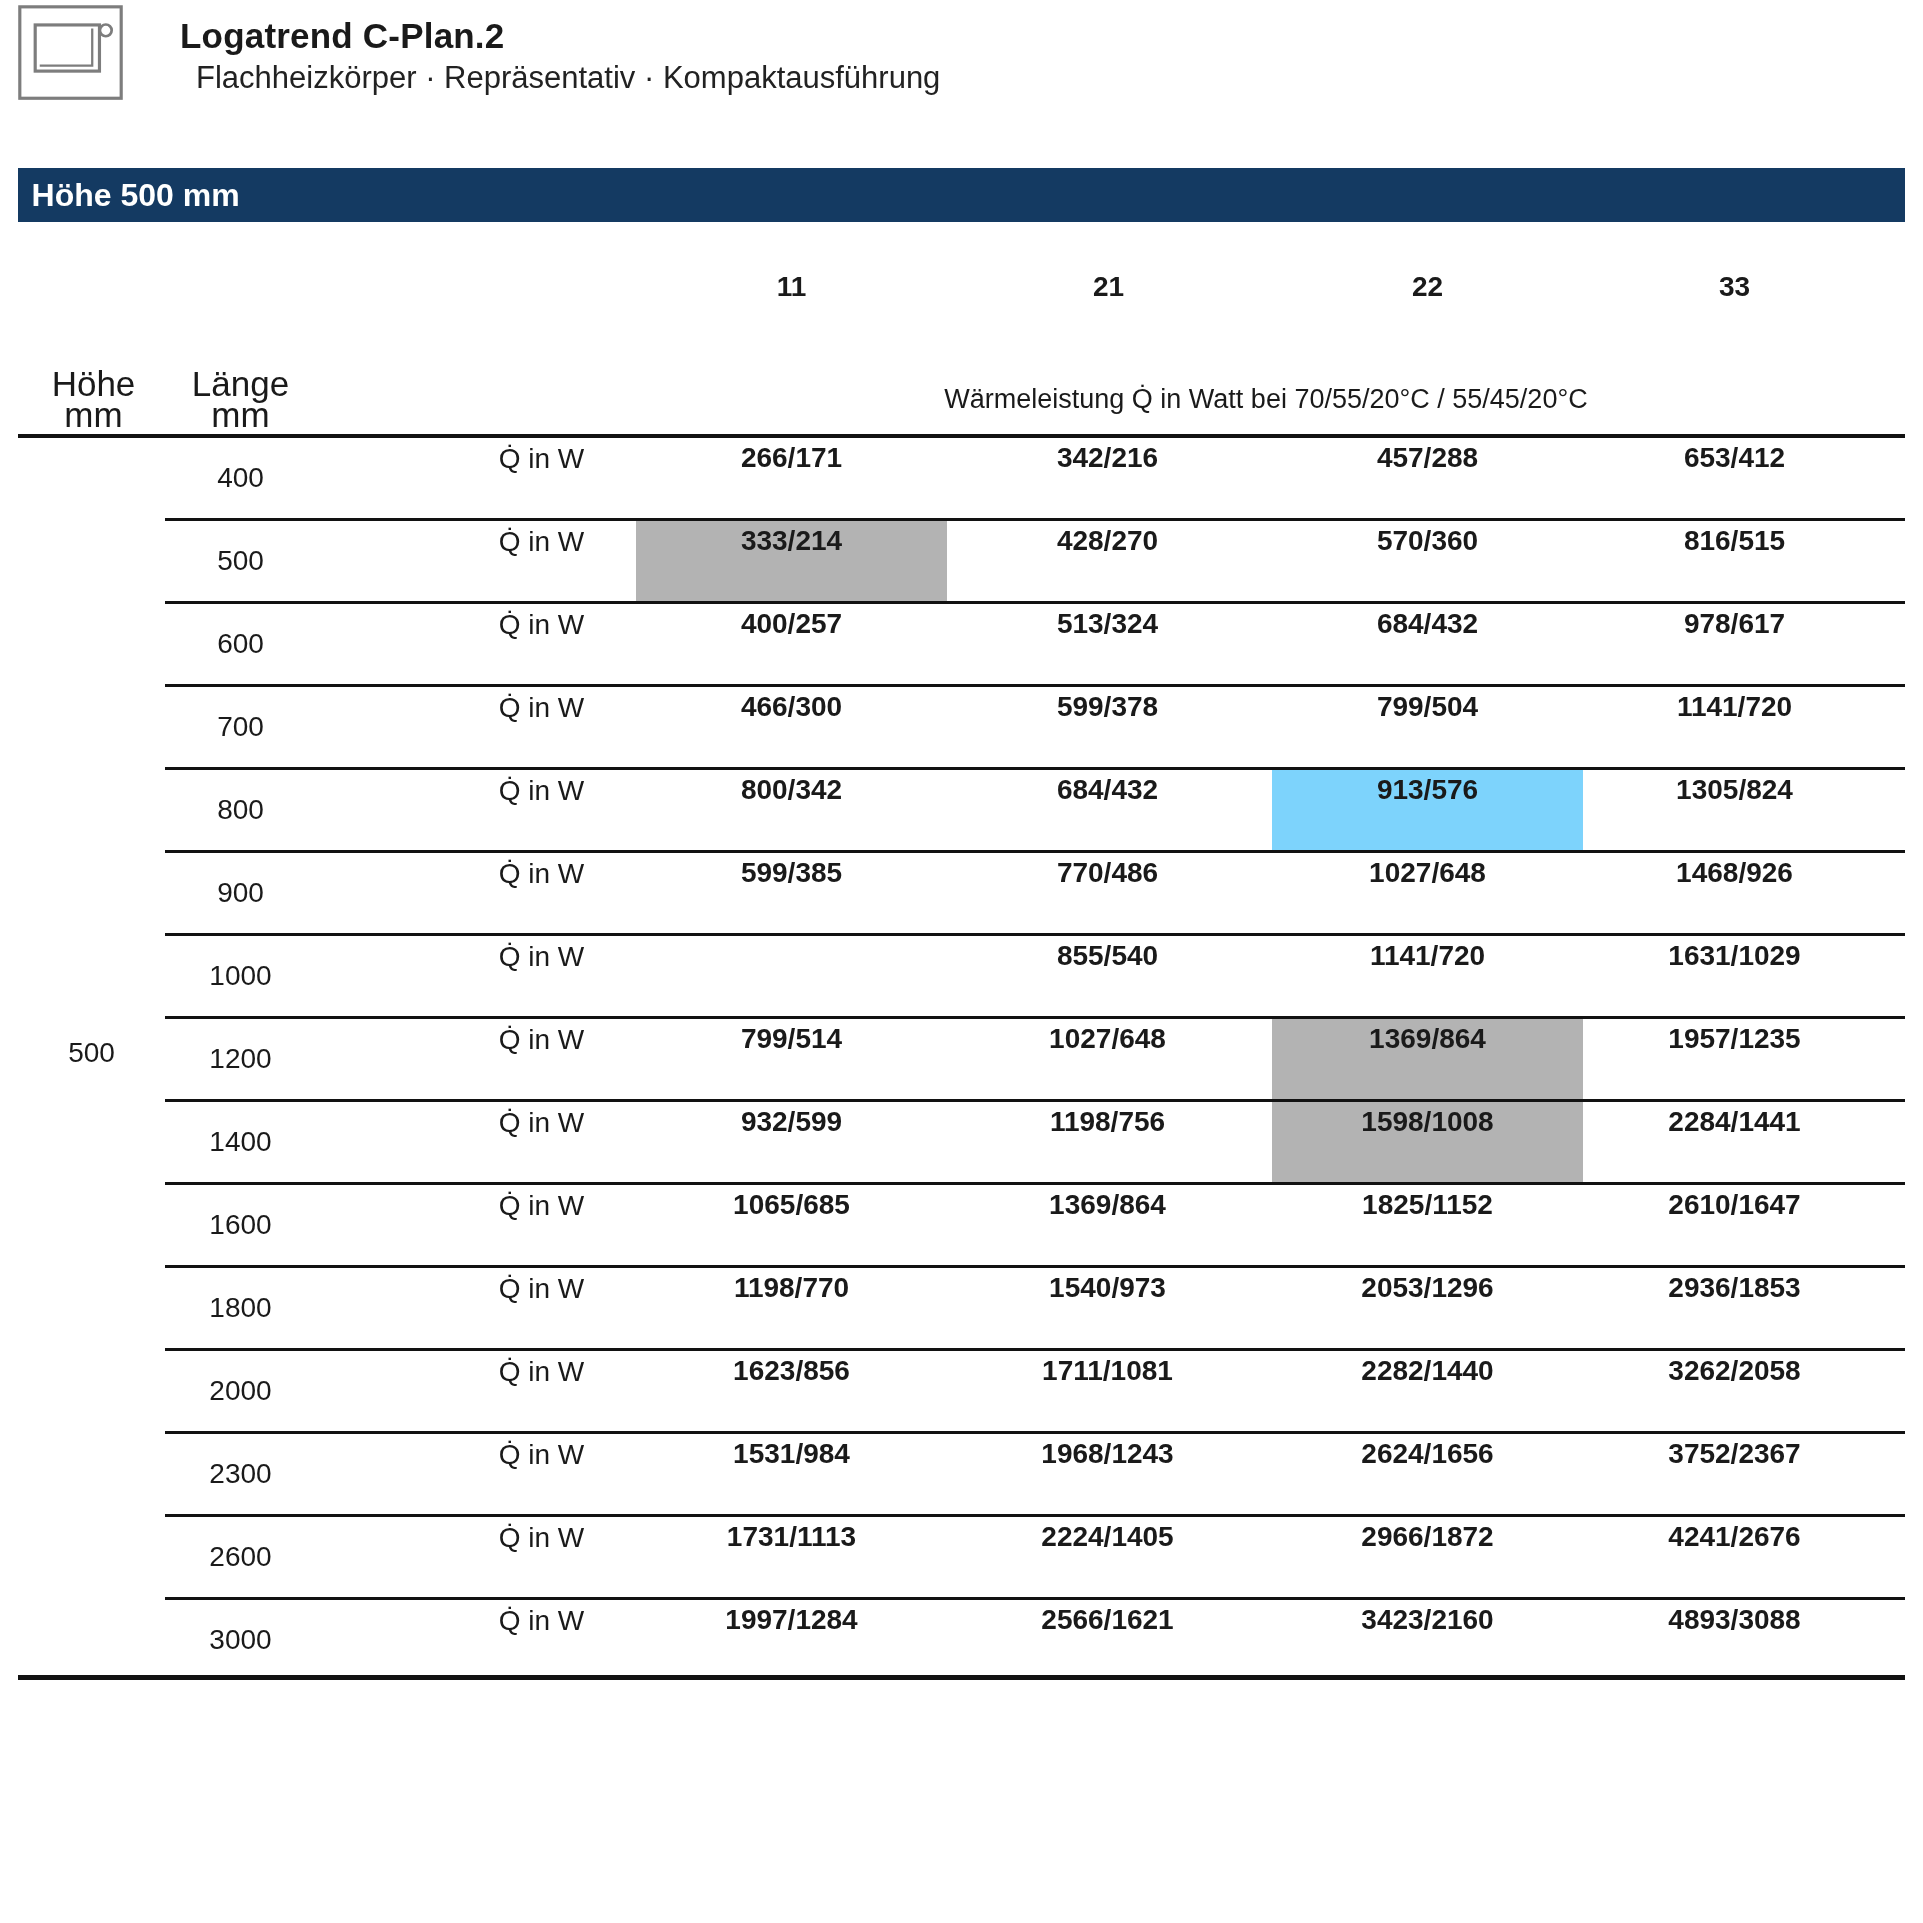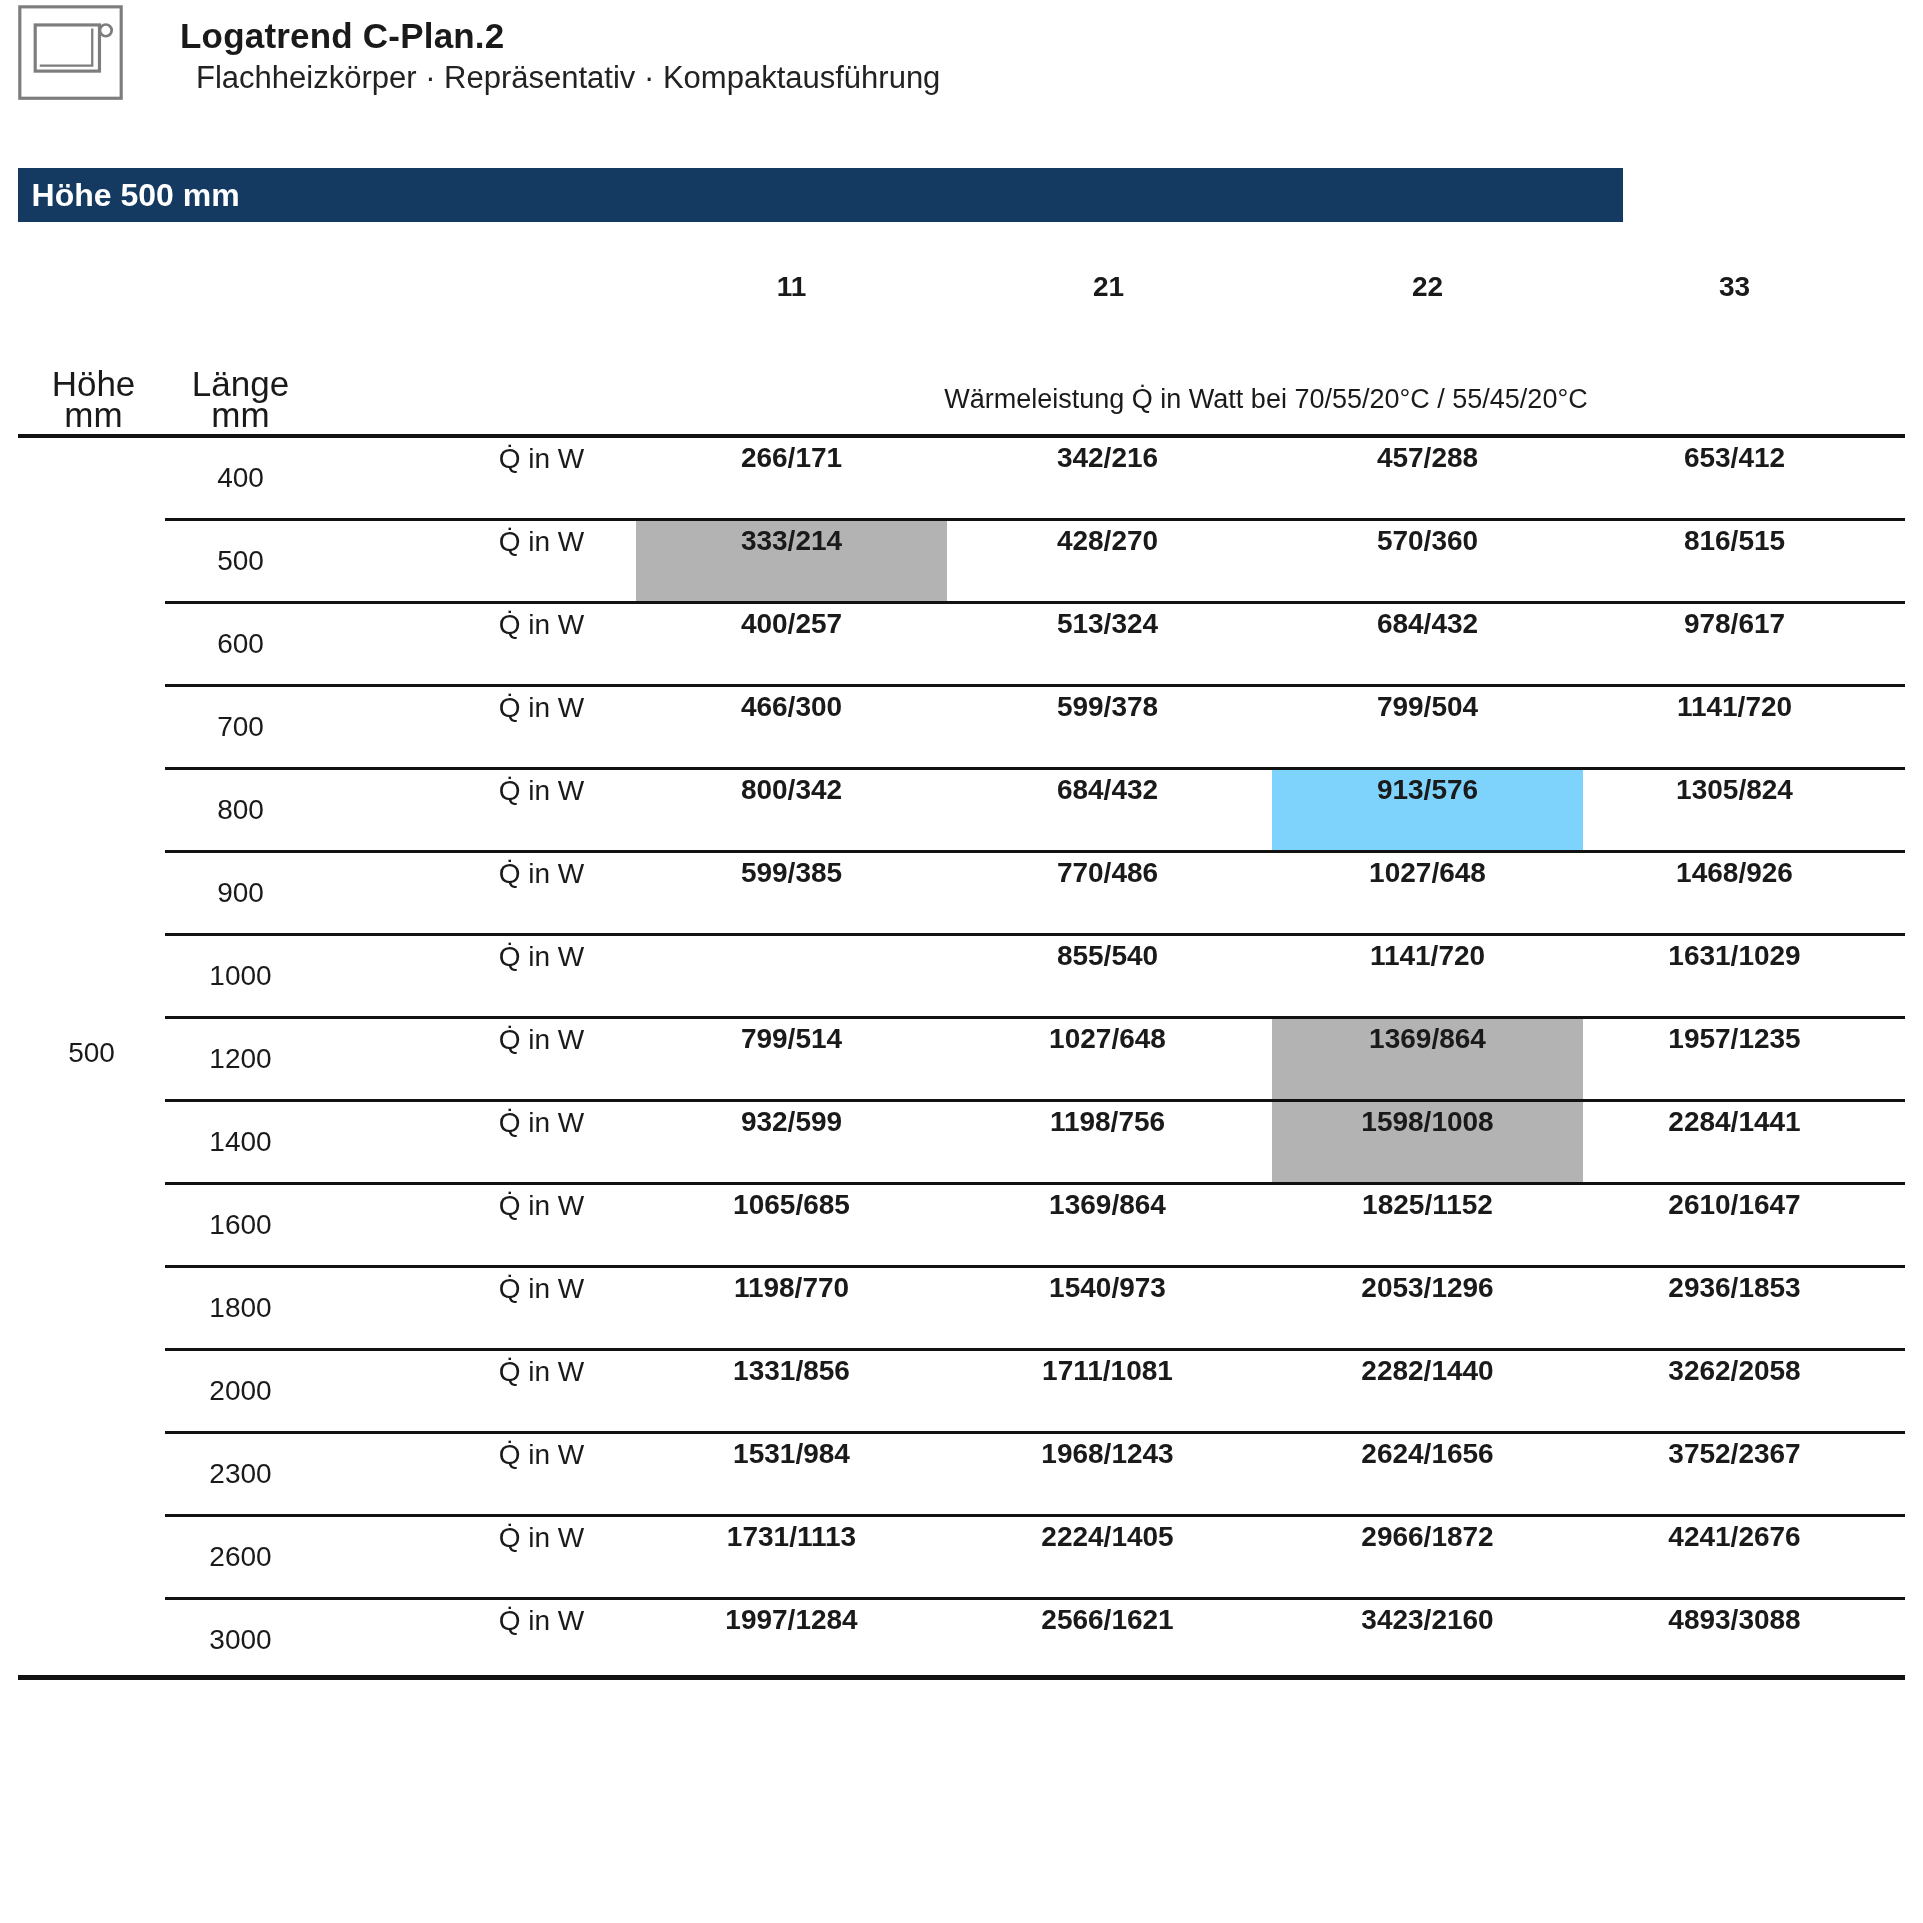--- a/index.html
+++ b/index.html
@@ -10,21 +10,21 @@
     font-family:"Liberation Sans", sans-serif;
     color:#1a1a1a;
     overflow:hidden;
   }
   
   .icon-box{position:absolute;left:18px;top:5.4px;width:105px;height:96px;}
   .doc-title{position:absolute;left:180px;top:16.3px;font-size:35px;font-weight:bold;letter-spacing:0.2px;}
   .doc-subtitle{position:absolute;left:180px;top:60px;font-size:31px;color:#222;margin-left:16px;}
   
   .banner{
-    position:absolute;left:18px;top:168px;width:1605px;height:54px;
+    position:absolute;left:18px;top:168px;width:1887px;height:54px;
     color:#ffffff;font-size:32px;font-weight:bold;line-height:54px;
     padding-left:13.6px;box-sizing:border-box;
   }
   
   .type-head{position:absolute;top:271px;width:311px;text-align:center;font-size:28px;font-weight:bold;}
   
   .colhead{position:absolute;top:368px;width:145px;text-align:center;font-size:35px;line-height:31px;}
   .power-head{position:absolute;left:642px;top:384px;width:1248px;text-align:center;font-size:27px;}
   
   .rule{position:absolute;background:#121212;}
@@ -177,21 +177,21 @@
         <div class="qlab">Q̇ in W</div>
         <div class="val c0">1198/770</div>
         <div class="val c1">1540/973</div>
         <div class="val c2">2053/1296</div>
         <div class="val c3">2936/1853</div>
         <div class="divider"></div>
       </div>
       <div class="trow">
         <div class="len">2000</div>
         <div class="qlab">Q̇ in W</div>
-        <div class="val c0">1331/856</div>
+        <div class="val c0">1623/856</div>
         <div class="val c1">1711/1081</div>
         <div class="val c2">2282/1440</div>
         <div class="val c3">3262/2058</div>
         <div class="divider"></div>
       </div>
       <div class="trow">
         <div class="len">2300</div>
         <div class="qlab">Q̇ in W</div>
         <div class="val c0">1531/984</div>
         <div class="val c1">1968/1243</div>

